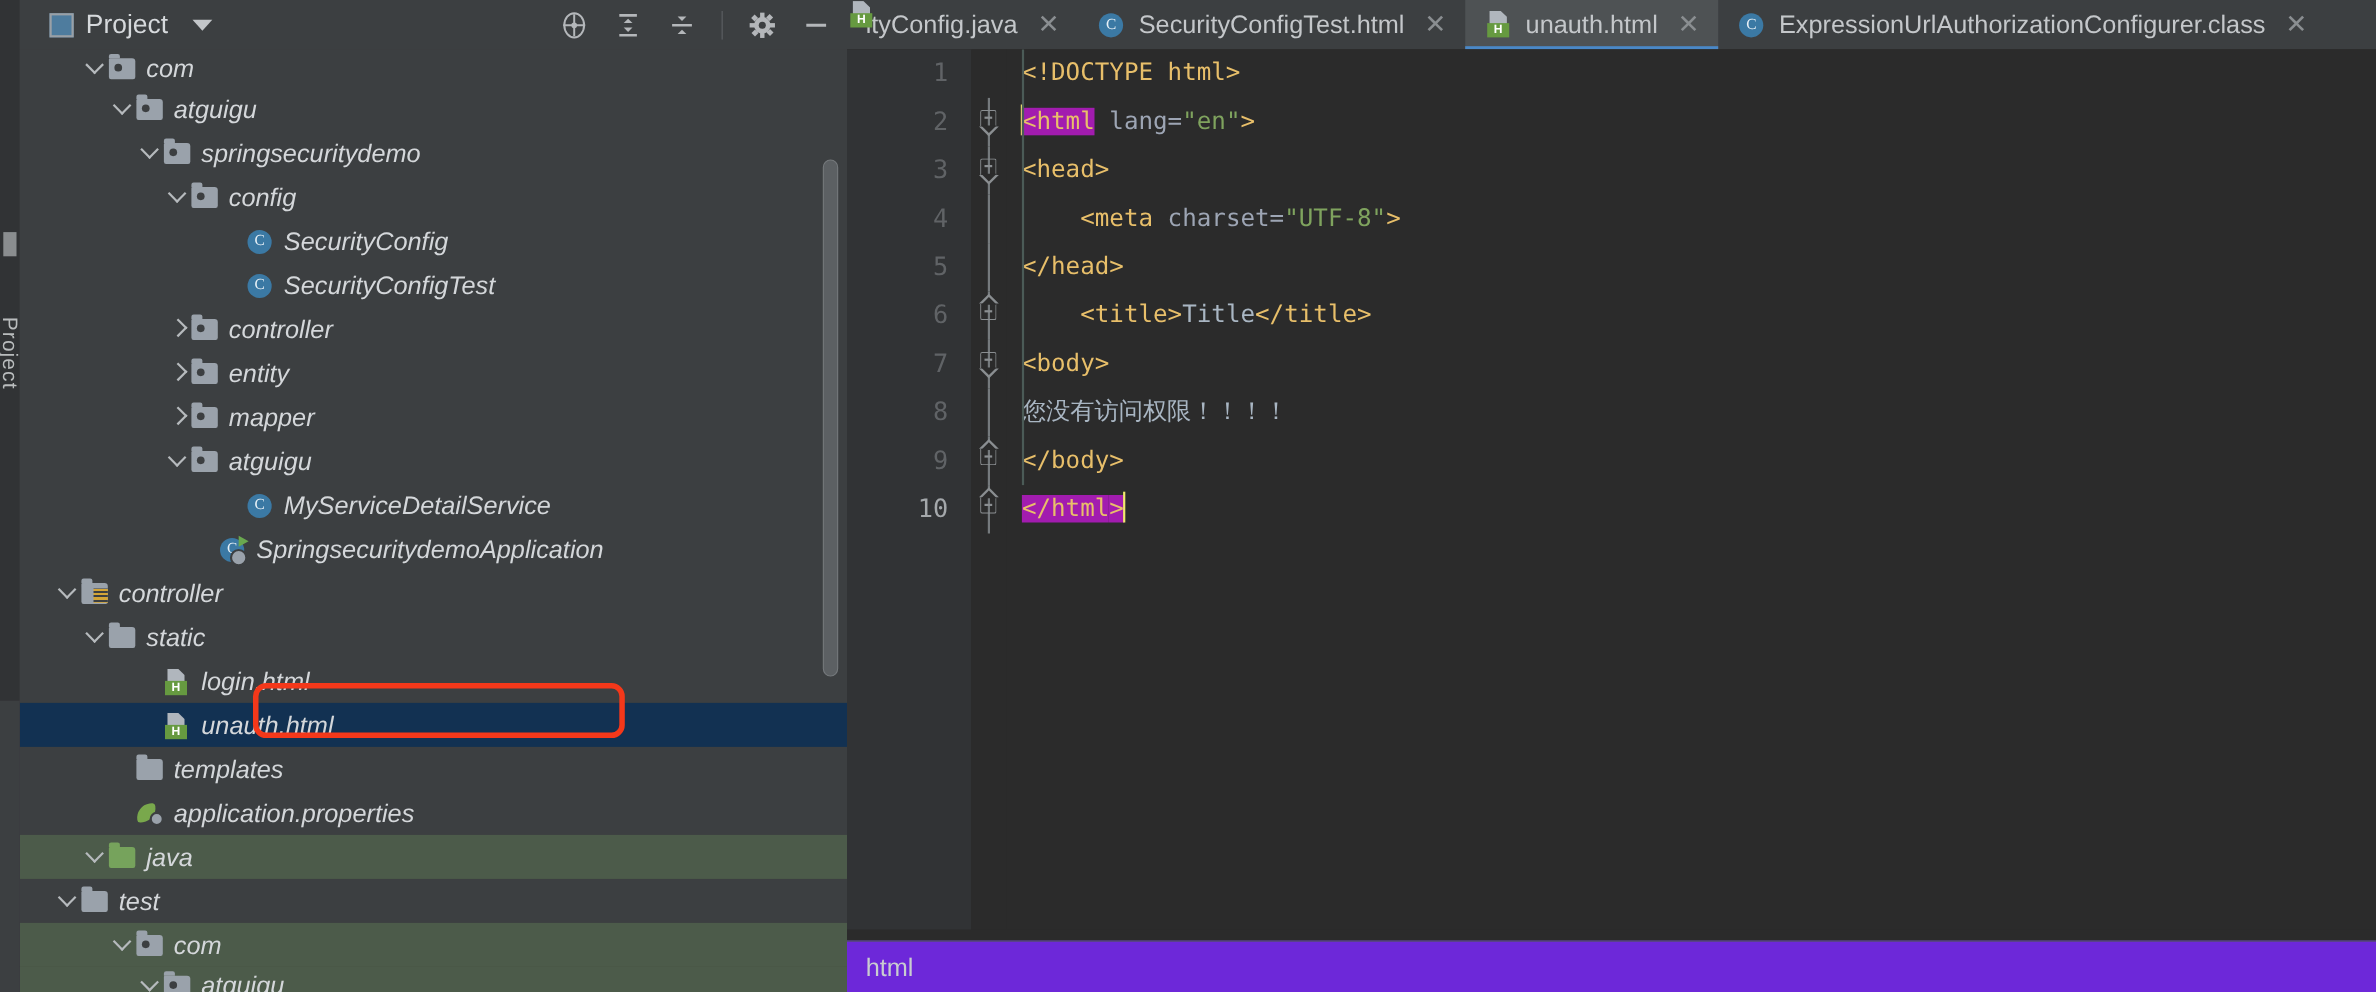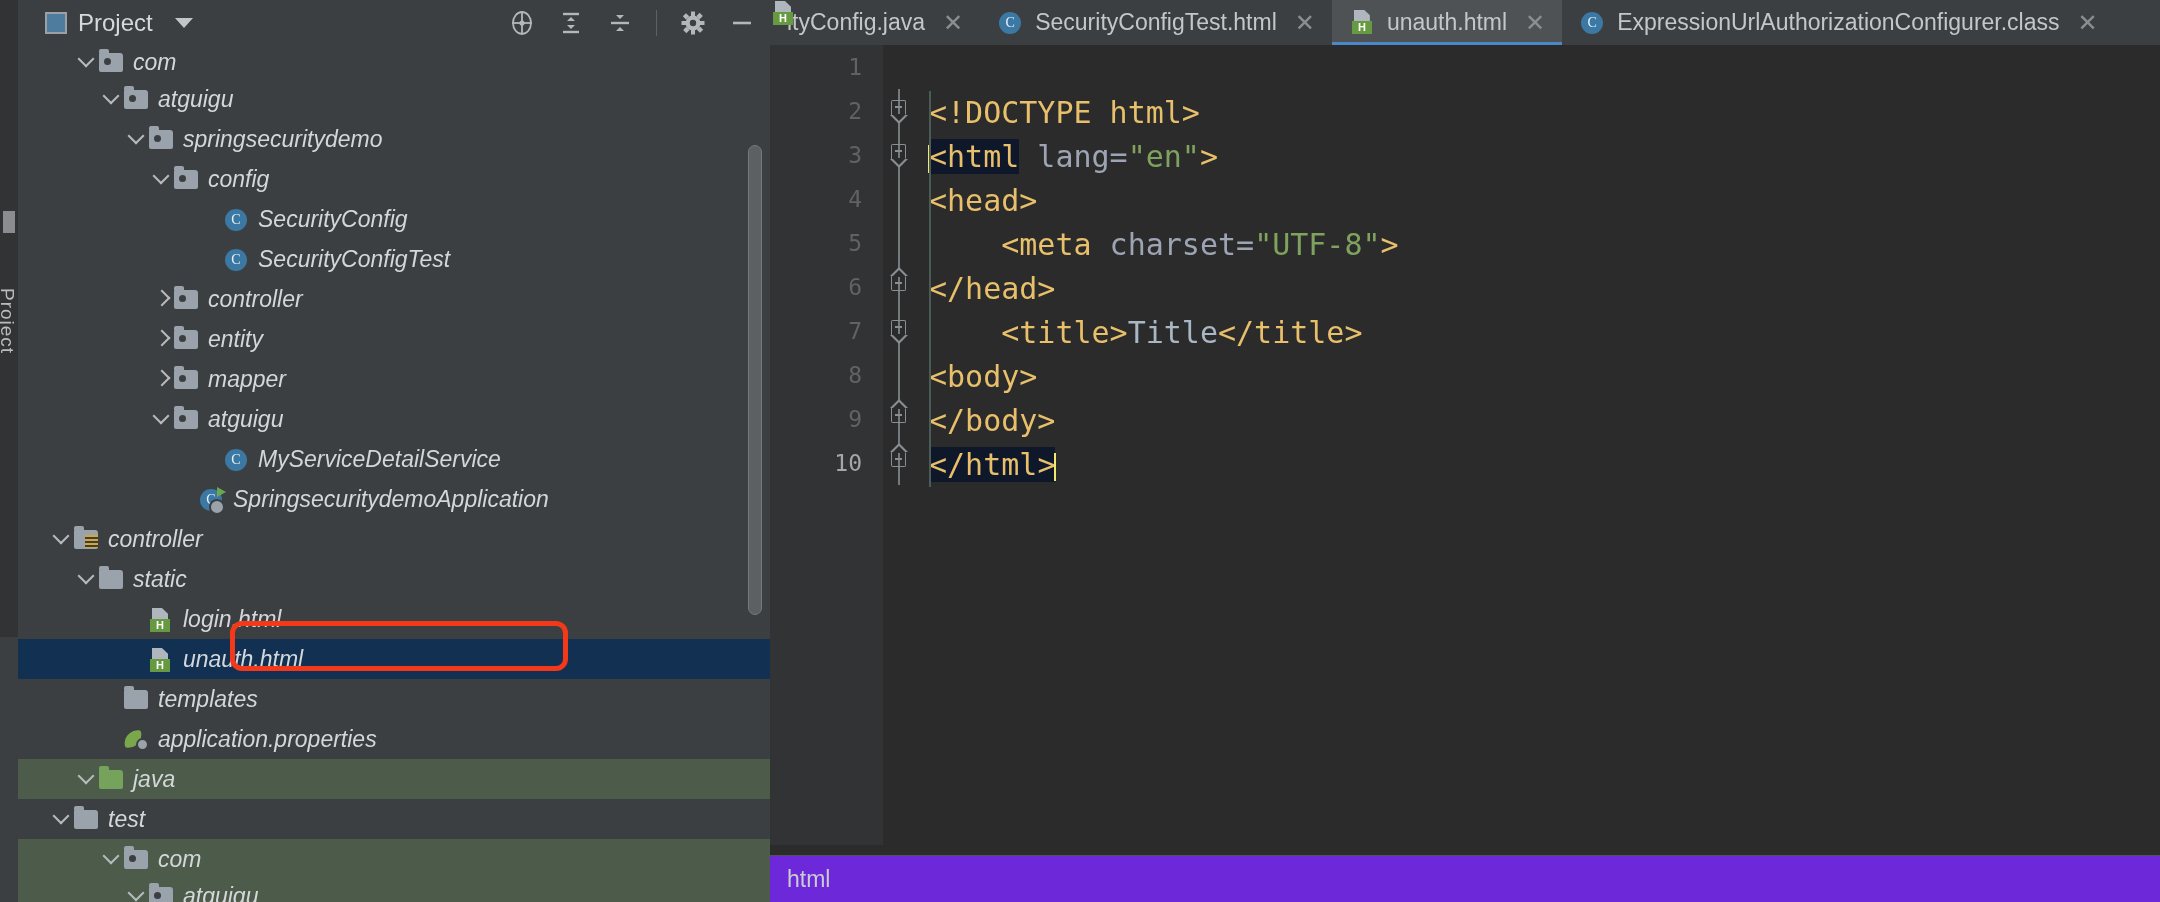--- a/index.html
+++ b/index.html
@@ -234,30 +234,29 @@
   .fold .dash {
     position: absolute; left: 8px; top: 17px; width: 7px; height: 1.7px;
     background: #8a8e91; z-index: 2;
   }
   .fold .stem {
     position: absolute; left: 11px; top: 0; width: 1.6px; height: 44px;
     background: #757a7d;
   }
   .codetext {
     flex: 1 1 auto; position: relative; background: #2b2b2b;
-    font-family: "DejaVu Sans Mono", monospace; font-size: 30px;
+    font-family: "DejaVu Sans Mono", monospace; font-size: 22px;
     padding-left: 14px;
-    margin-top: 46px;
   }
   .cline { height: 44px; line-height: 44px; white-space: pre; }
   .tg { color: #e8bf6a; }
   .at { color: #9da5b4; }
   .st { color: #7fa35e; }
   .tx { color: #a9b6c3; }
-  .hl { background: #0f172a; }
+  .hl { background: #a21caf; }
   .caret {
     display: inline-block; width: 2px; height: 28px; background: #f2e86d;
     vertical-align: -6px; margin: 0 -1px;
   }
   .indentline {
     position: absolute; left: 14px; top: 0; width: 1.5px; height: 396px;
     background: #4b5b57;
   }
   
   .statusbar {
@@ -627,20 +626,21 @@
         </div>
       <div class="codetext" id="codetext">
         <div class="indentline"></div>
       <div class="cline"><span class="tg">&lt;!DOCTYPE html&gt;</span></div>
           <div class="cline"><span class="caret"></span><span class="tg hl">&lt;html</span><span class="at"> lang=</span><span class="st">"en"</span><span class="tg">&gt;</span></div>
           <div class="cline"><span class="tg">&lt;head&gt;</span></div>
           <div class="cline"><span class="tg">    &lt;meta</span><span class="at"> charset=</span><span class="st">"UTF-8"</span><span class="tg">&gt;</span></div>
           <div class="cline"><span class="tg">&lt;/head&gt;</span></div>
           <div class="cline"><span class="tg">    &lt;title&gt;</span><span class="tx">Title</span><span class="tg">&lt;/title&gt;</span></div>
           <div class="cline"><span class="tg">&lt;body&gt;</span></div>
+          <div class="cline"><span class="tx">您没有访问权限！！！！</span></div>
           <div class="cline"><span class="tg">&lt;/body&gt;</span></div>
           <div class="cline"><span class="tg hl">&lt;/html</span><span class="tg hl">&gt;</span><span class="caret"></span></div>
         </div>
     </div>
 
     <div class="editor-gap"></div>
     <div class="statusbar">
       <span class="crumb">html</span>
     </div>
   </div>

